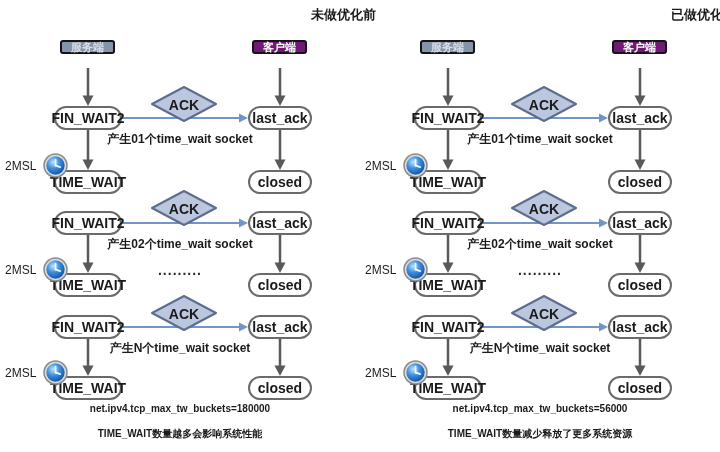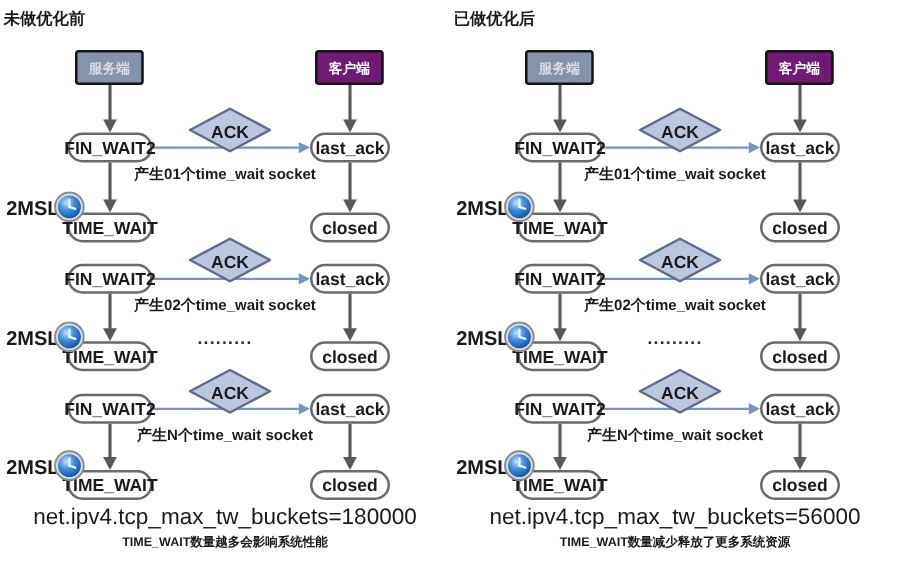--- a/index.html
+++ b/index.html
@@ -2,23 +2,23 @@
 <html><head>
 <meta charset="utf-8">
 <style>
   html,body{margin:0;padding:0;background:#fff;}
   #stage{position:relative;width:720px;height:452px;background:#fff;overflow:hidden;
          font-family:"Liberation Sans","DejaVu Sans",sans-serif;color:#1a1a1a;}
   .column{position:absolute;top:0;width:360px;height:452px;}
   #col-left{left:0;} #col-right{left:360px;}
   .arrow-layer{position:absolute;left:0;top:0;width:360px;height:452px;pointer-events:none;}
 
-  .col-title{position:absolute;left:3px;top:6px;width:360px;text-align:left;
+  .col-title{position:absolute;left:16px;top:6px;width:360px;text-align:right;
              font-size:13px;font-weight:bold;}
-  .hbox{position:absolute;top:40px;width:55px;height:28px;border:2.5px solid #141414;
+  .hbox{position:absolute;top:40px;width:55px;height:14px;border:2.5px solid #141414;
         border-radius:3px;display:flex;align-items:center;justify-content:center;
         font-size:11px;font-weight:bold;box-sizing:border-box;}
   .hbox.server{left:60px;background:#8494ab;color:#d7dce5;}
   .hbox.client{left:252px;background:#701a75;color:#ffffff;}
 
   .stadium{position:absolute;height:24px;border:2px solid #6a6a6a;border-radius:13px;
            background:#fff;display:flex;align-items:center;justify-content:center;
            font-size:14px;font-weight:bold;box-sizing:border-box;z-index:3;}
   .st-left{left:54px;width:68px;}
   .st-right{left:248px;width:64px;}
@@ -27,30 +27,30 @@
   .c3-state{top:315px;} .c3-tw{top:376px;}
 
   .ack-label{position:absolute;left:152px;width:64px;text-align:center;
              font-size:14px;font-weight:bold;z-index:4;}
   .c1-ack{top:97px;} .c2-ack{top:201px;} .c3-ack{top:306px;}
 
   .caption{position:absolute;left:40px;width:280px;text-align:center;
            font-size:12px;font-weight:bold;z-index:2;}
   .c1-cap{top:131px;} .c2-cap{top:236px;} .c3-cap{top:340px;}
 
-  .msl{position:absolute;left:5px;width:38px;font-size:16px;font-weight:bold;z-index:4;}
+  .msl{position:absolute;left:5px;width:38px;font-size:12px;font-weight:normal;z-index:4;}
   .c1-msl{top:159px;} .c2-msl{top:263px;} .c3-msl{top:366px;}
 
   .clock{position:absolute;left:43px;width:25px;height:25px;z-index:5;}
   .c1-clk{top:153px;} .c2-clk{top:257px;} .c3-clk{top:360px;}
 
   .dots{position:absolute;left:130px;top:262px;width:100px;text-align:center;
         font-size:14px;font-weight:bold;letter-spacing:1px;color:#2a2a2a;}
   .sysctl{position:absolute;left:15px;top:403px;width:330px;text-align:center;
-          font-size:18px;font-weight:normal;}
+          font-size:10px;font-weight:bold;}
   .summary{position:absolute;left:5px;top:427px;width:350px;text-align:center;
            font-size:10px;font-weight:bold;}
 </style>
 </head>
 <body>
 
 <div id="stage">
 
   <div class="column" id="col-left">
 

